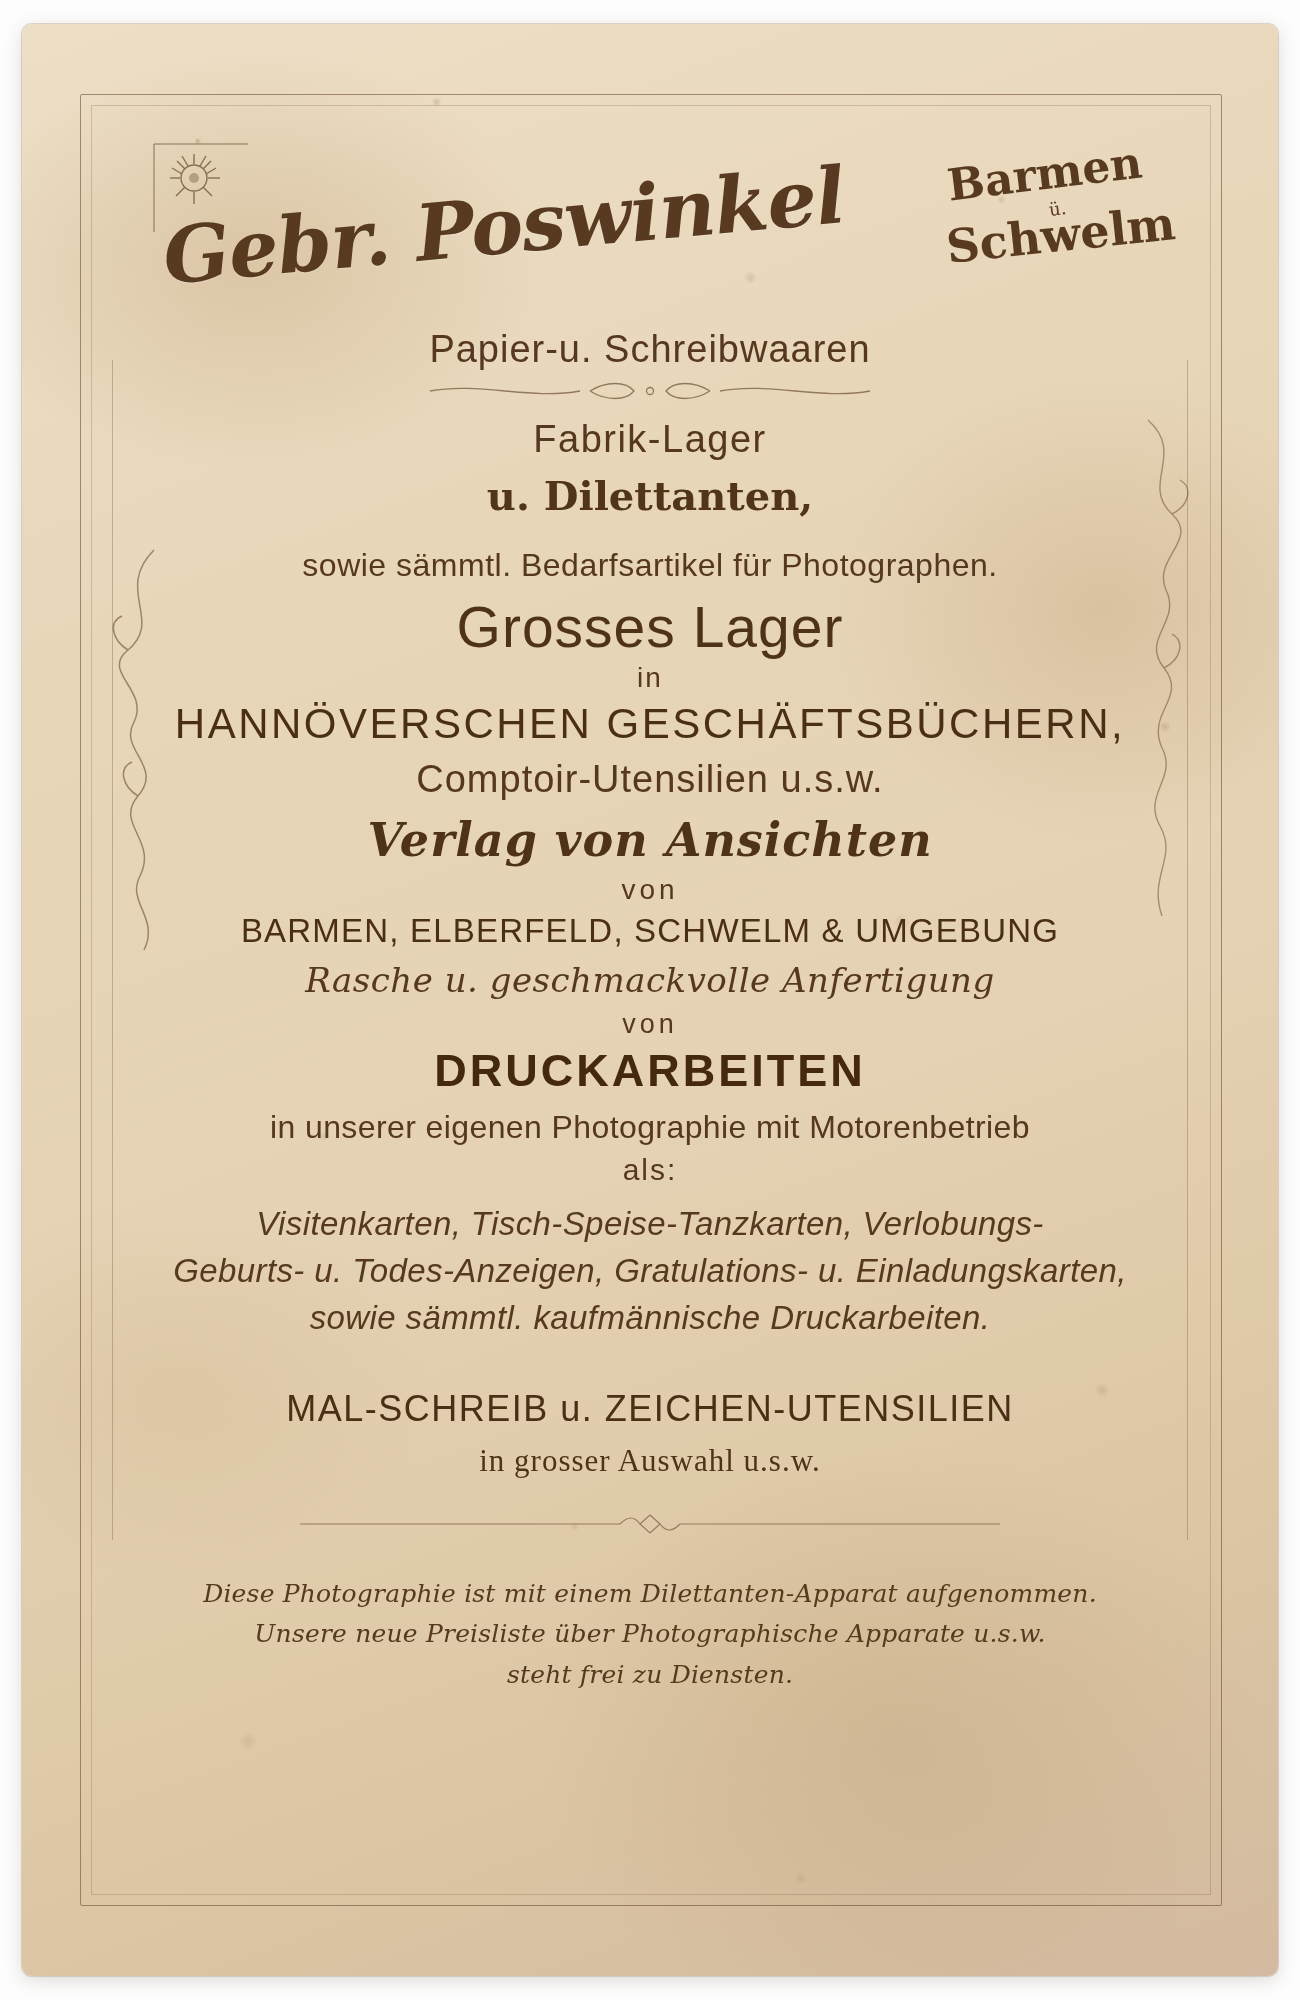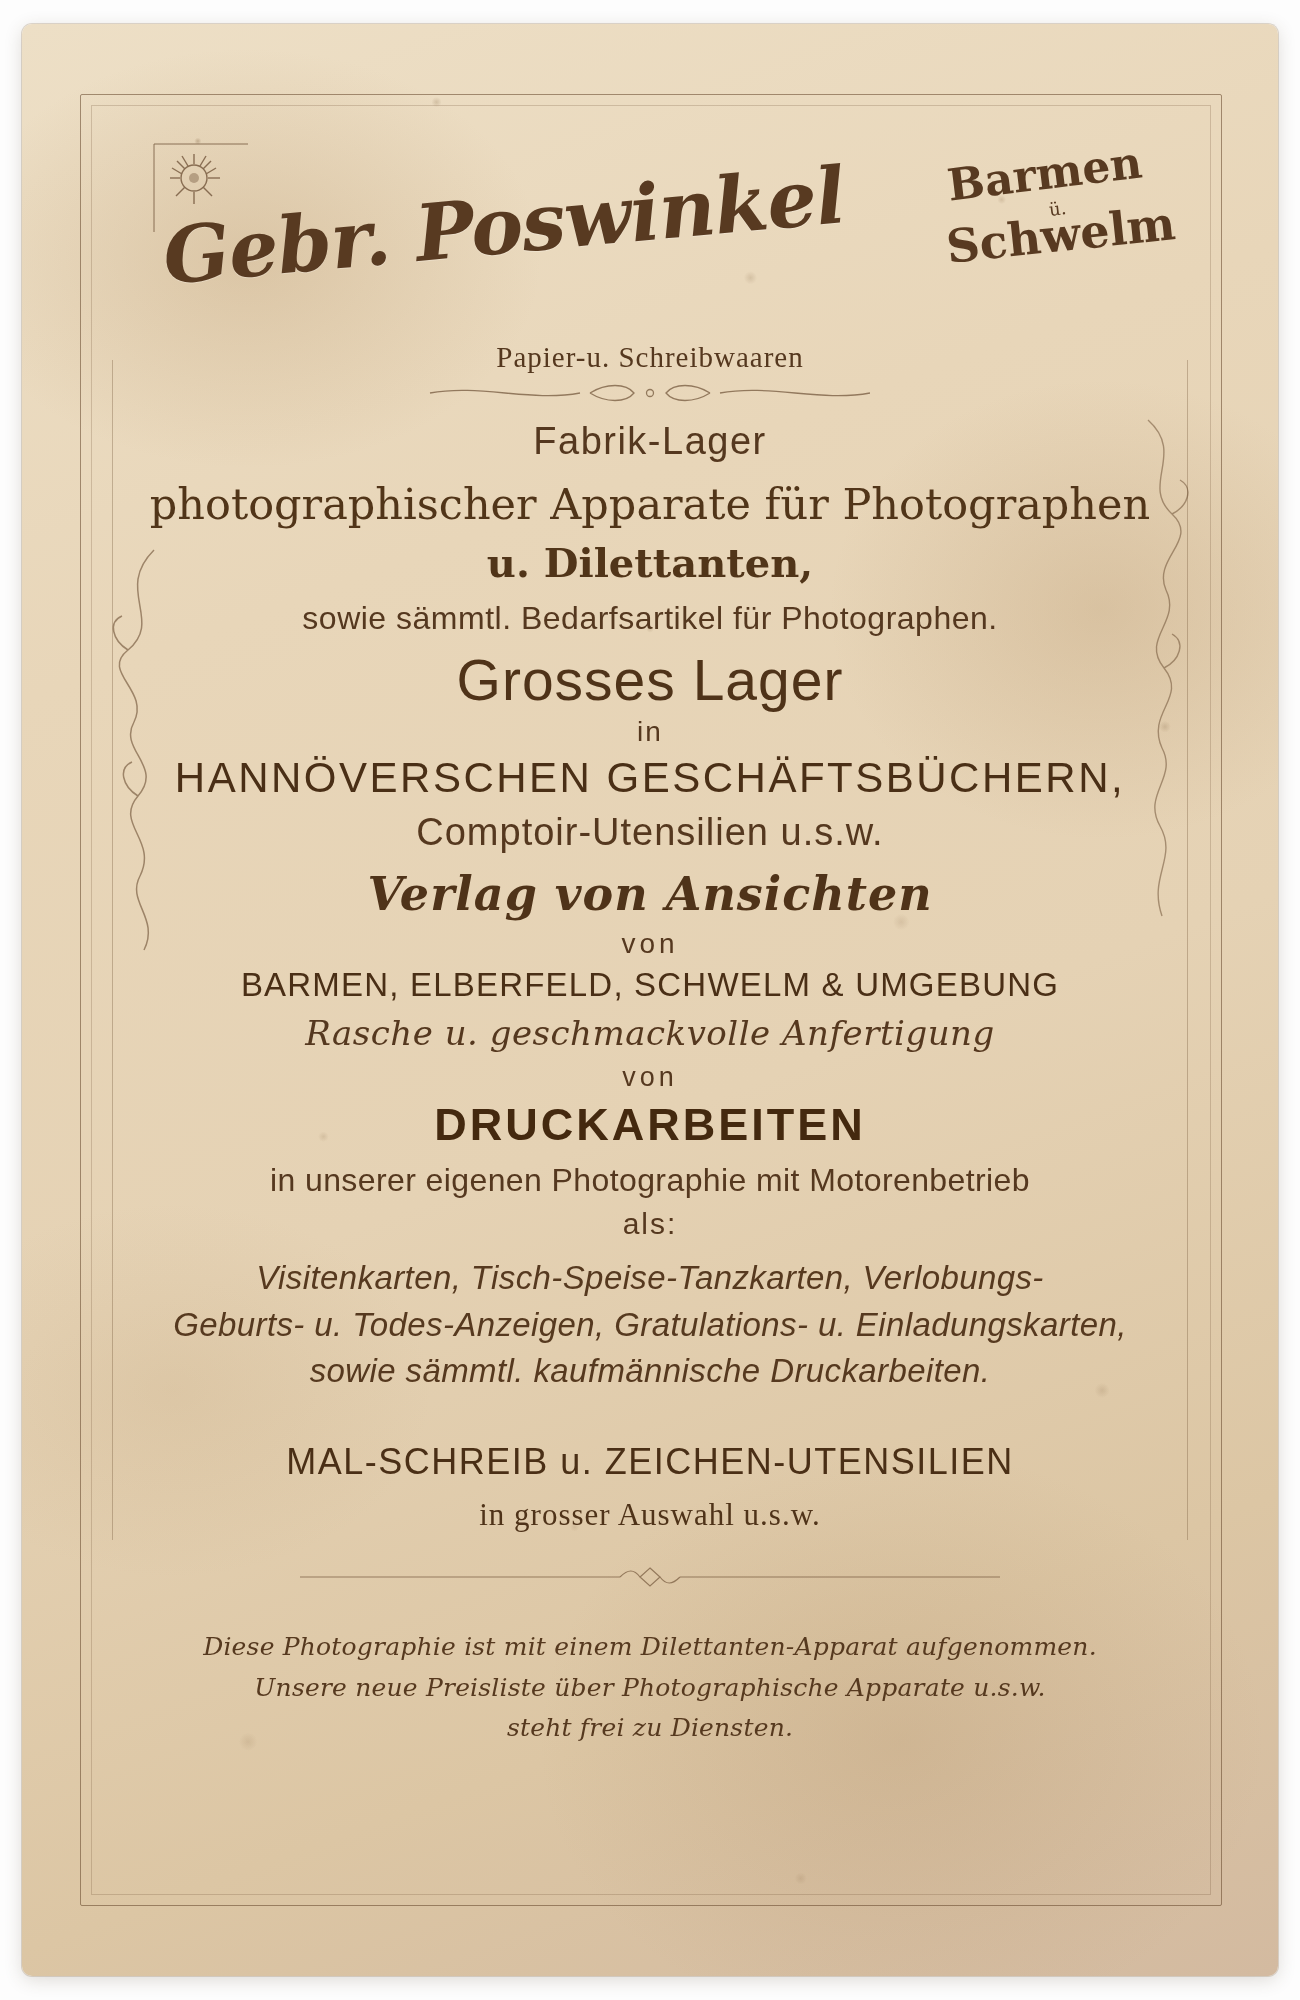--- a/index.html
+++ b/index.html
@@ -134,24 +134,24 @@
     right: 22px;
     top: 72px;
     font-family: "DejaVu Serif", serif;
     font-weight: bold;
     font-size: 46px;
     transform: rotate(-6deg);
     color: #583a21;
   }
 
   .l-papier {
-    font-family: Liberation Serif, serif;
-    font-size: 29px;
+    font-family: Liberation Sans, sans-serif;
+    font-size: 38px;
     letter-spacing: 1px;
-    margin-top: 16px;
+    margin-top: 4px;
     color: #55381f;
   }
 
   .l-fabrik {
     font-family: "Liberation Sans", sans-serif;
     font-size: 38px;
     letter-spacing: 1.5px;
     margin-top: 18px;
     color: #55381f;
   }
@@ -167,21 +167,21 @@
     font-family: "DejaVu Serif", serif;
     font-weight: bold;
     font-size: 40px;
     margin-top: 16px;
     color: #513519;
   }
   .l-sowie {
     font-family: "Liberation Sans", sans-serif;
     font-size: 32px;
     letter-spacing: 0.5px;
-    margin-top: 18px;
+    margin-top: 32px;
     color: #55381f;
   }
   .l-grosses {
     font-family: "Liberation Sans", sans-serif;
     font-size: 57px;
     letter-spacing: 1px;
     margin-top: 16px;
     color: #4f3319;
   }
   .l-in {
@@ -412,21 +412,20 @@
           <path d="M10 11 C 60 2, 110 20, 160 11"></path>
           <path d="M300 11 C 350 2, 400 20, 450 11"></path>
           <path d="M170 11 C 186 1, 206 1, 214 11 C 206 21, 186 21, 170 11"></path>
           <path d="M290 11 C 274 1, 254 1, 246 11 C 254 21, 274 21, 290 11"></path>
           <circle cx="230" cy="11" r="3.5"></circle>
         </g>
       </svg>
 
       <p class="line l-fabrik">Fabrik-Lager</p>
 
-      <p class="line l-apparate">photographischer Apparate für Photographen</p>
 
       <p class="line l-dilettanten">u. Dilettanten,</p>
 
       <p class="line l-sowie">sowie sämmtl. Bedarfsartikel für Photographen.</p>
 
       <p class="line l-grosses">Grosses Lager</p>
 
       <p class="line l-in">in</p>
 
       <p class="line l-hann">HANNÖVERSCHEN GESCHÄFTSBÜCHERN,</p>

